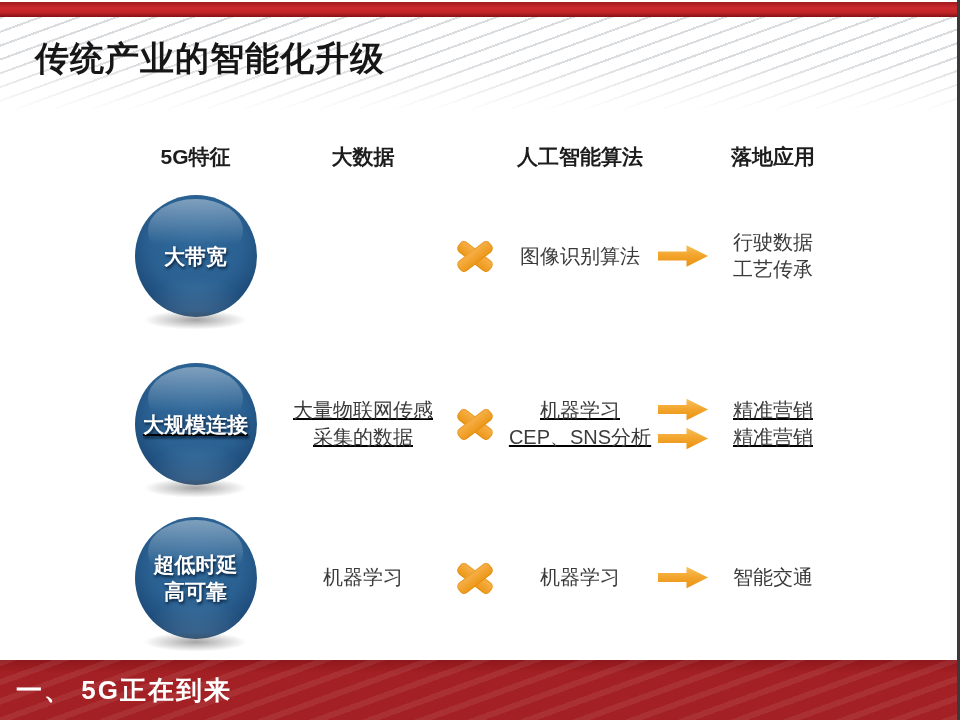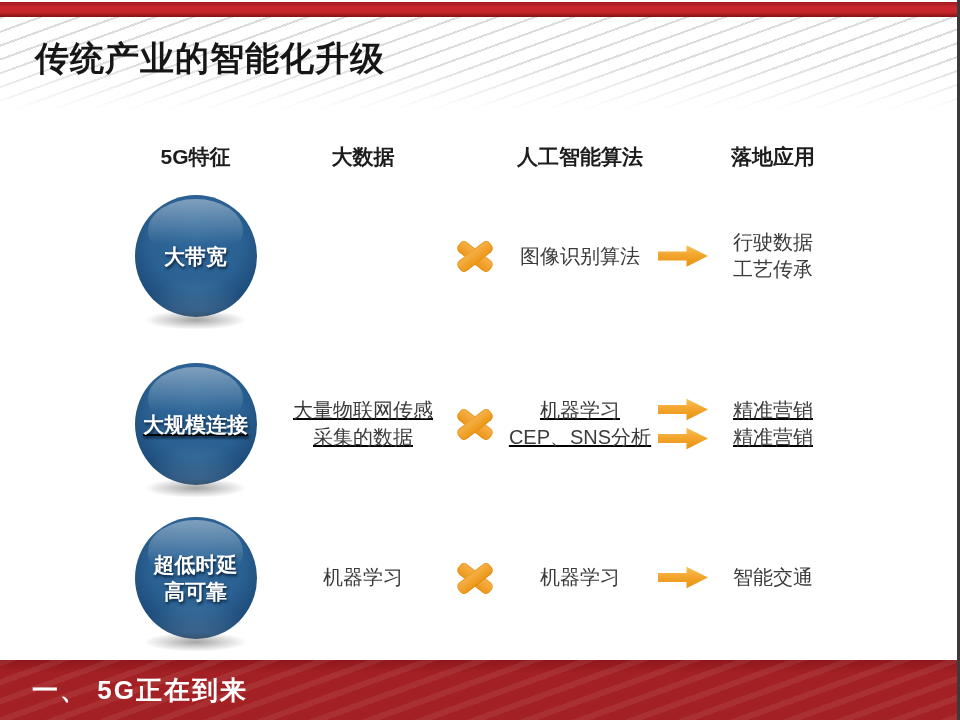--- a/index.html
+++ b/index.html
@@ -101,21 +101,21 @@
   .footer{
     position:absolute;left:0;top:660px;width:960px;height:60px;
     background:
       repeating-linear-gradient(160deg,
         rgba(255,255,255,0.07) 0px, rgba(255,255,255,0.07) 6px,
         rgba(255,255,255,0) 6px, rgba(255,255,255,0) 18px),
       linear-gradient(to bottom,#8f181c,#a32024 22%,#a32024 100%);
     display:flex;align-items:center;
   }
   .footer span{
-    padding-left:32px;
+    padding-left:16px;
     color:#ffffff;font-size:26px;font-weight:bold;letter-spacing:2px;
     white-space:nowrap;
   }
   
   .right-edge{position:absolute;right:0;top:0;width:3px;height:720px;background:#3a3a3a;}
 </style>
 </head>
 <body>
 
 <div class="slide">

